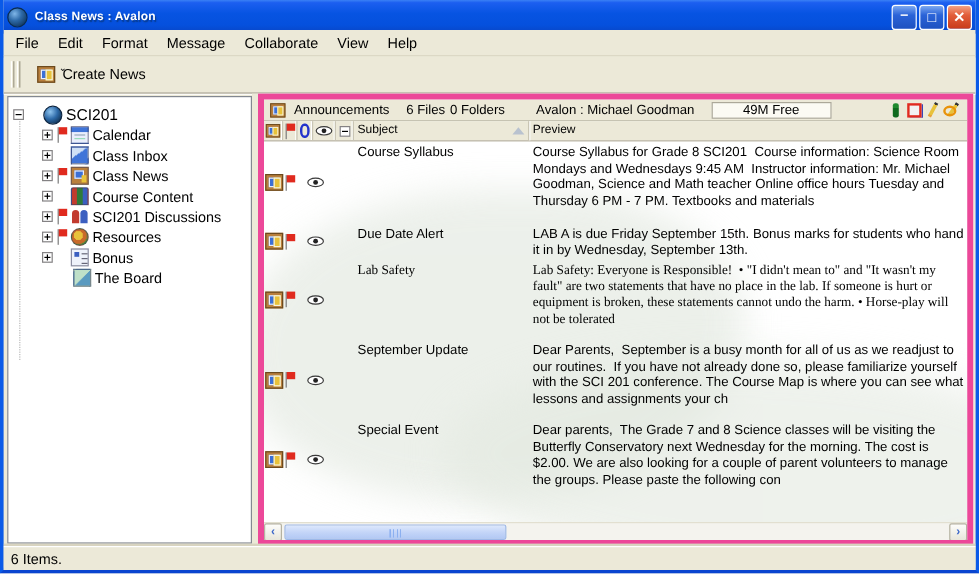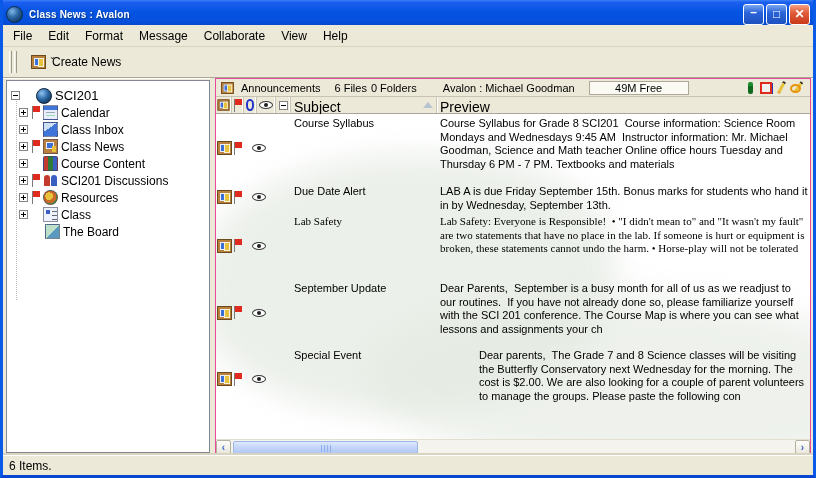--- a/index.html
+++ b/index.html
@@ -80,28 +80,28 @@
   .ico-map { background:linear-gradient(135deg,#bfe0c8 0 50%, #5a9ac0 50% 100%); }
   
   .content { position:absolute; left:0; top:78px; width:810px; height:377px; }
   .tree-pane {
     position:absolute; left:3px; top:2px; width:204px; height:373px; background:#fff;
     border:1px solid #828790; overflow:hidden; font-size:12px;
   }
   .splitter { position:absolute; left:207px; top:0; width:5px; height:377px; background:#ece9d8; }
   .tree-row { display:flex; align-items:center; height:17px; gap:3px; white-space:nowrap; }
   .tree-root { padding-left:4px; font-size:13px; }
-  .tree-child { padding-left:12px; }
+  .tree-child { padding-left:28px; }
   .sp9 { width:9px; flex:none; } .sp11 { width:11px; flex:none; }
   .italic { }
   .tree-indent-line { position:absolute; left:9px; top:14px; width:1px; height:205px; border-left:1px dotted #b8b8b8; }
   
   .right-pane {
     position:absolute; left:212px; top:0px; width:596px; height:377px; background:#fff;
-    border:1px solid #ec4899; display:flex; flex-direction:column; overflow:hidden;
+    border:5px solid #ec4899; display:flex; flex-direction:column; overflow:hidden;
   }
   .ann-bar {
     height:18px; background:#ece9d8; border-bottom:1px solid #c6c3b2; flex:none;
     display:flex; align-items:center; font-size:11px; gap:4px; padding:0 4px; position:relative;
   }
   .ann-bar .t { white-space:nowrap; }
   .freebox {
     width:100px; height:14px; border:1px solid #aca899; background:#fbfaf3;
     font-size:11px; text-align:center; line-height:13px; margin-left:10px;
   }
@@ -109,21 +109,21 @@
   .icon-person { width:5px; height:12px; background:linear-gradient(180deg,#1f8a2e 0 30%, #0f6a1e 30% 100%); border-radius:2px; }
   .icon-squares { width:13px; height:12px; position:relative; }
   .icon-squares::before { content:""; position:absolute; right:0; bottom:0; width:9px; height:9px; background:#4a5ad0; border:1px solid #2a3ab0; }
   .icon-squares::after { content:""; position:absolute; left:0; top:0; width:8px; height:8px; background:#f2f2f2; border:2px solid #e02a1e; }
   .icon-pencil { width:3px; height:13px; background:linear-gradient(180deg,#333 0 15%, #e8c23a 15% 85%, #e8a23a 85% 100%); transform:rotate(28deg); }
   .icon-keypencil { width:14px; height:13px; position:relative; }
   .icon-keypencil::before { content:""; position:absolute; right:4px; top:0; width:3px; height:12px; background:linear-gradient(180deg,#333 0 15%, #e8c23a 15% 100%); transform:rotate(35deg); }
   .icon-keypencil::after { content:""; position:absolute; left:0; bottom:1px; width:7px; height:5px; border:2px solid #e8930a; border-radius:50%; }
   .col-header {
     height:17px; background:#ece9d8; border-bottom:1px solid #aca899; flex:none;
-    position:relative; font-size:14px; display:flex; align-items:center;
+    position:relative; font-size:10px; display:flex; align-items:center;
   }
   .col-cell { display:flex; align-items:center; justify-content:center; height:100%; border-right:1px solid #c9c5b4; box-shadow:inset -1px 0 0 #fff; flex:none; }
   .hdr-subject { position:absolute; left:78px; top:2px; }
   .hdr-preview { position:absolute; left:224px; top:2px; }
   .sort-tri { position:absolute; left:207px; top:5px; width:0; height:0; border-left:5px solid transparent; border-right:5px solid transparent; border-bottom:6px solid #b9c2cf; }
   .hdr-sep { position:absolute; left:220px; top:0; width:1px; height:100%; background:#c9c5b4; box-shadow:1px 0 0 #fff; }
   
   .list { flex:1; position:relative; overflow:hidden; background:#fff; }
   .watermark1 { position:absolute; left:-20px; top:40px; width:420px; height:260px; background:#dde4da; border-radius:50% 40% 55% 45%; filter:blur(14px); opacity:.55; }
   .watermark2 { position:absolute; left:150px; top:180px; width:520px; height:180px; background:#e3e9e0; border-radius:45% 55% 40% 60%; filter:blur(16px); opacity:.6; }
@@ -231,21 +231,21 @@
         <span class="expand-box plus"></span>
         <span class="icon-flag"></span>
         <span class="tree-ico ico-resources"></span>
         <span>Resources</span>
       </div>
 
       <div class="tree-row tree-child">
         <span class="expand-box plus"></span>
         <span class="sp9"></span>
         <span class="tree-ico ico-roster"></span>
-        <span class="italic">Class</span>
+        <span class="italic">Bonus</span>
       </div>
 
       <div class="tree-row tree-child">
         <span class="sp11"></span>
         <span class="sp9"></span>
         <span class="tree-ico ico-map"></span>
         <span>The Board</span>
       </div>
     </div>
 
@@ -328,21 +328,21 @@
         <div class="row" style="min-height:67px;">
           <span class="row-icons">
             <span class="icon-board"></span>
             <span class="icon-flag"></span>
             <span class="icon-eye"></span>
           </span>
           <span class="cell-subject">September Update</span>
           <div class="cell-preview">Dear Parents,  September is a busy month for all of us as we readjust to our routines.  If you have not already done so, please familiarize yourself with the SCI 201 conference. The Course Map is where you can see what lessons and assignments your ch</div>
         </div>
 
-        <div class="row" style="min-height:66px;padding-left:39px;">
+        <div class="row" style="min-height:66px;">
           <span class="row-icons">
             <span class="icon-board"></span>
             <span class="icon-flag"></span>
             <span class="icon-eye"></span>
           </span>
           <span class="cell-subject">Special Event</span>
           <div class="cell-preview">Dear parents,  The Grade 7 and 8 Science classes will be visiting the Butterfly Conservatory next Wednesday for the morning. The cost is $2.00. We are also looking for a couple of parent volunteers to manage the groups. Please paste the following con</div>
         </div>
       </div>
 

